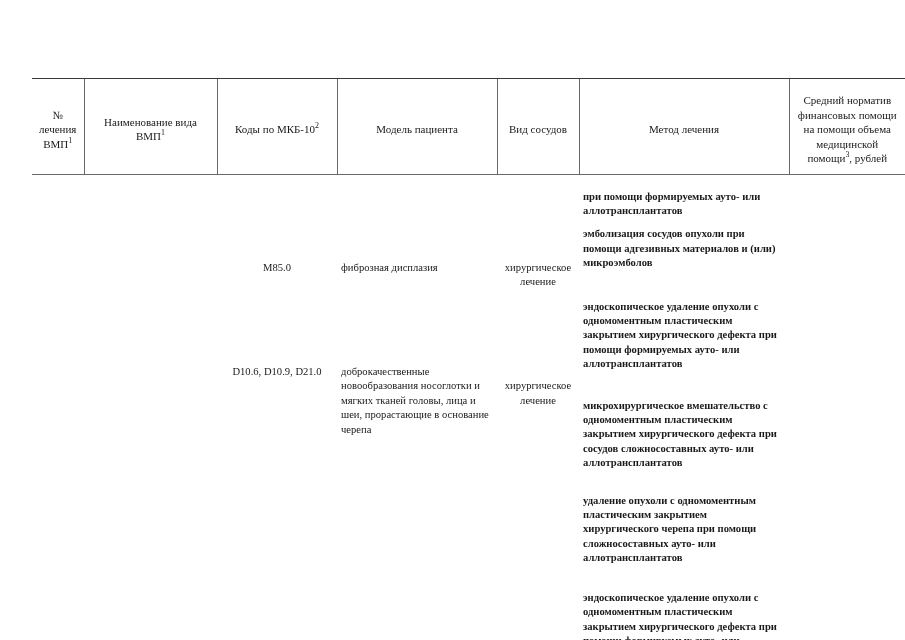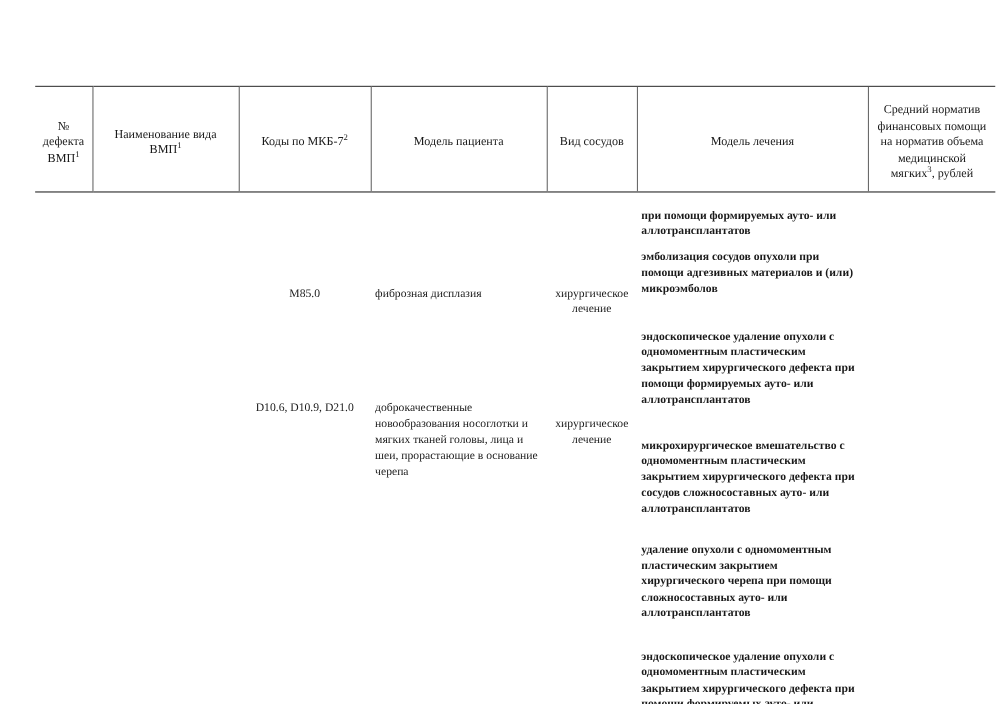--- a/index.html
+++ b/index.html
@@ -112,50 +112,50 @@
         <col class="col-3">
       <col class="col-4">
         <col class="col-5">
         <col class="col-6">
     </colgroup>
 
     <thead>
       <tr>
         <th class="first-col">
           <span>№</span><br>
-          <span>дефекта</span><br>
+          <span>лечения</span><br>
           <span>ВМП</span><span class="hdr-sup">1</span>
         </th>
 
         <th>
           <span>Наименование вида ВМП</span><span class="hdr-sup">1</span>
         </th>
 
         <th>
-          <span>Коды по МКБ-7</span><span class="hdr-sup">2</span>
+          <span>Коды по МКБ-10</span><span class="hdr-sup">2</span>
         </th>
 
         <th>
           <span>Модель пациента</span>
         </th>
 
         <th>
           <span>Вид сосудов</span>
         </th>
 
         <th>
-          <span>Модель лечения</span>
+          <span>Метод лечения</span>
         </th>
 
         <th>
           <span>Средний норматив</span><br>
           <span>финансовых помощи</span><br>
-          <span>на норматив объема</span><br>
+          <span>на помощи объема</span><br>
           <span>медицинской</span><br>
-          <span>мягких</span><span class="hdr-sup">3</span><span>, рублей</span>
+          <span>помощи</span><span class="hdr-sup">3</span><span>, рублей</span>
         </th>
       </tr>
     </thead>
 
     <tbody>
       <tr>
 
         <td>
           <div class="cell-inner ctr"></div>
         </td>

